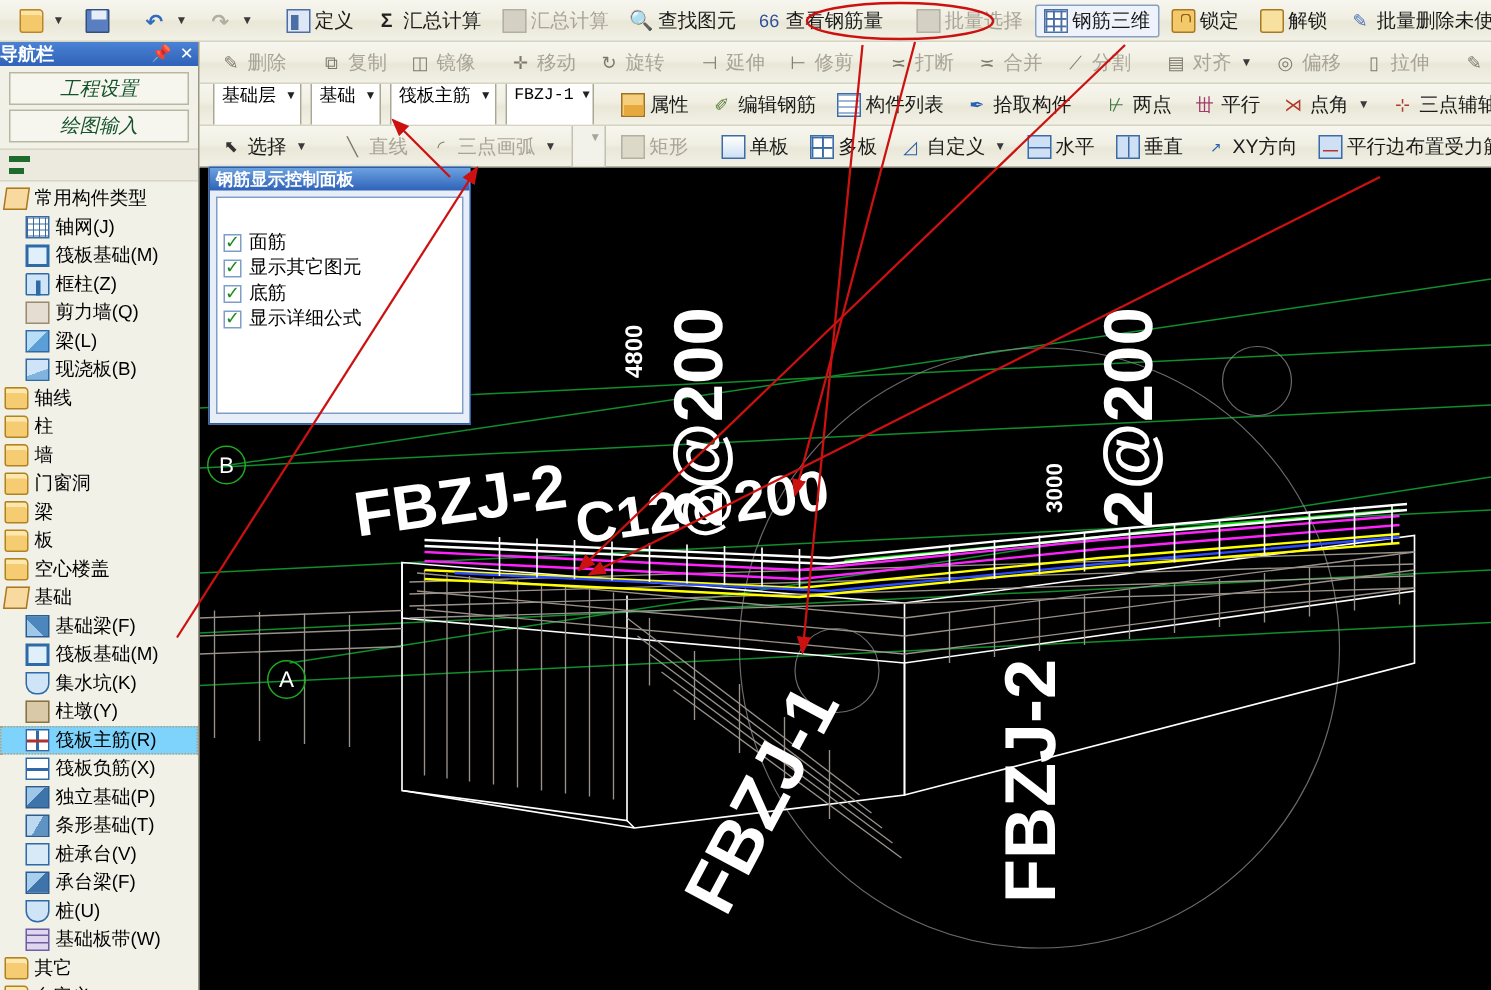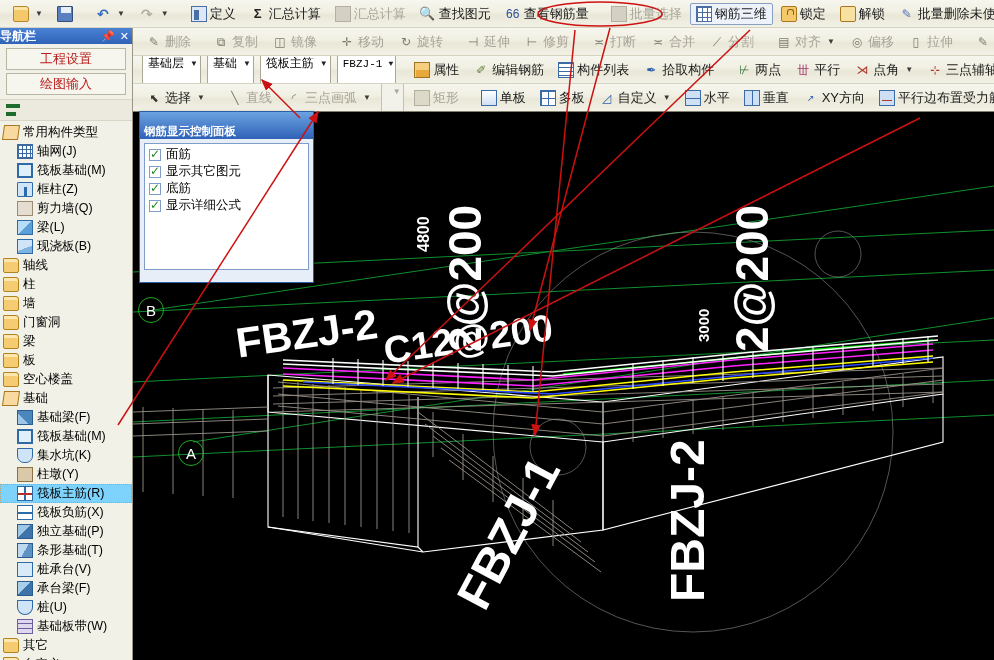--- a/index.html
+++ b/index.html
@@ -100,21 +100,21 @@
     height:16px; background:linear-gradient(to bottom,#4a82d4,#2f62b8);
     color:#fff; font-size:12px; font-weight:bold; display:flex;
     align-items:center; padding-left:3px; position:relative;
   }
   .sb-title .tx { margin-left:-3px; }
   .sb-btns { position:absolute; right:3px; top:1px; display:flex; gap:5px;
              color:#fff; font-size:11px; line-height:14px; }
   .sb-bigbtn {
     margin:4px 6px 0 6px; height:22px; background:#f7f6ee;
     border:1px solid #b9b7a4; display:flex; align-items:center;
-    justify-content:center; font-size:13px; color:#b91c1c; cursor:default;
+    justify-content:center; font-size:13px; color:#14532d; cursor:default;font-style:italic;
   }
   .sb-bigbtn + .sb-bigbtn { margin-top:3px; }
   .sb-strip { height:22px; margin:4px 0 0 0; border-top:1px solid #d8d6c6;
               border-bottom:1px solid #d8d6c6; background:#eceadf; position:relative;}
   .sb-strip::before{content:"";position:absolute;left:6px;top:4px;width:14px;height:4px;background:#1e6b2e;}
   .sb-strip::after{content:"";position:absolute;left:6px;top:12px;width:10px;height:4px;background:#1e6b2e;}
   #tree { flex:1; overflow:hidden; background:#f2f1e7; padding-top:2px; }
   .tr-row { display:flex; align-items:center; height:19px; padding-left:3px; cursor:default;
             font-size:12.5px; color:#000; white-space:nowrap; }
   .tr-row.child { padding-left:17px; }
@@ -164,25 +164,25 @@
     align-items:center; justify-content:center; font-family:"Liberation Sans",sans-serif;
   }
 
   
   #rebar-panel {
     position:absolute; left:139px; top:111px; width:175px; height:172px;
     background:#e8eef8; border:1px solid #2d5fa8;
     box-shadow:1px 1px 3px rgba(0,0,0,.4);
   }
   .dlg-title {
-    height:27px; background:linear-gradient(to bottom,#6ba2e0,#2f62b8);
+    height:15px; background:linear-gradient(to bottom,#6ba2e0,#2f62b8);
     color:#fff; font-size:11.5px; font-weight:bold; display:flex;
-    align-items:flex-end; padding-left:4px;
-  }
-  .dlg-body { margin:4px; height:127px; background:#fff; border:1px solid #7f9dc9; padding:2px 4px; }
+    align-items:center; padding-left:4px;
+  }
+  .dlg-body { margin:4px; height:145px; background:#fff; border:1px solid #7f9dc9; padding:21px 4px; }
   .cb-row { display:flex; align-items:center; height:17px; font-size:12.5px; color:#000; }
   .cb {
     width:12px; height:12px; border:1px solid #7f9dc9; background:#fff;
     margin-right:5px; position:relative; flex:none;
   }
   .cb::after{content:"\2713"; position:absolute; left:0px; top:-3px; font-size:12px;
              color:#1a8a1a; font-weight:bold; }
 
   
   #annot { position:absolute; left:0; top:0; width:994px; height:660px; pointer-events:none; }

